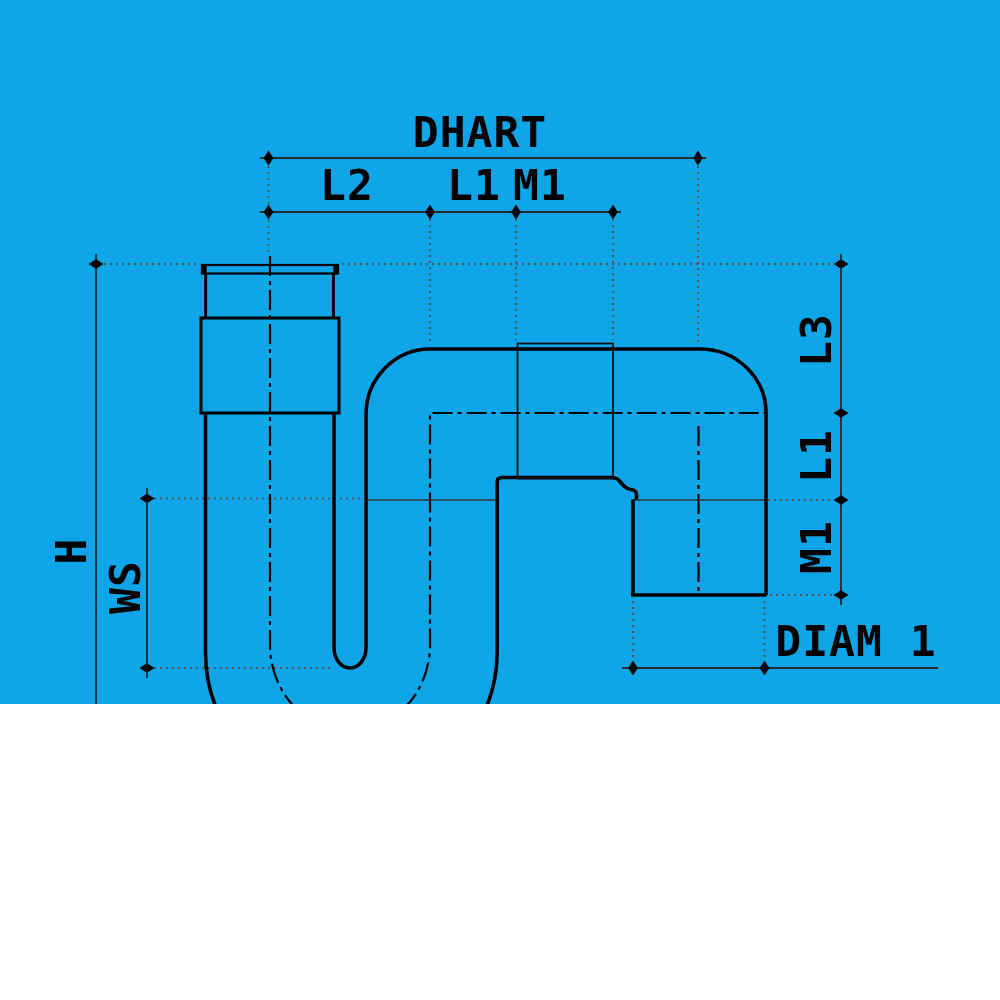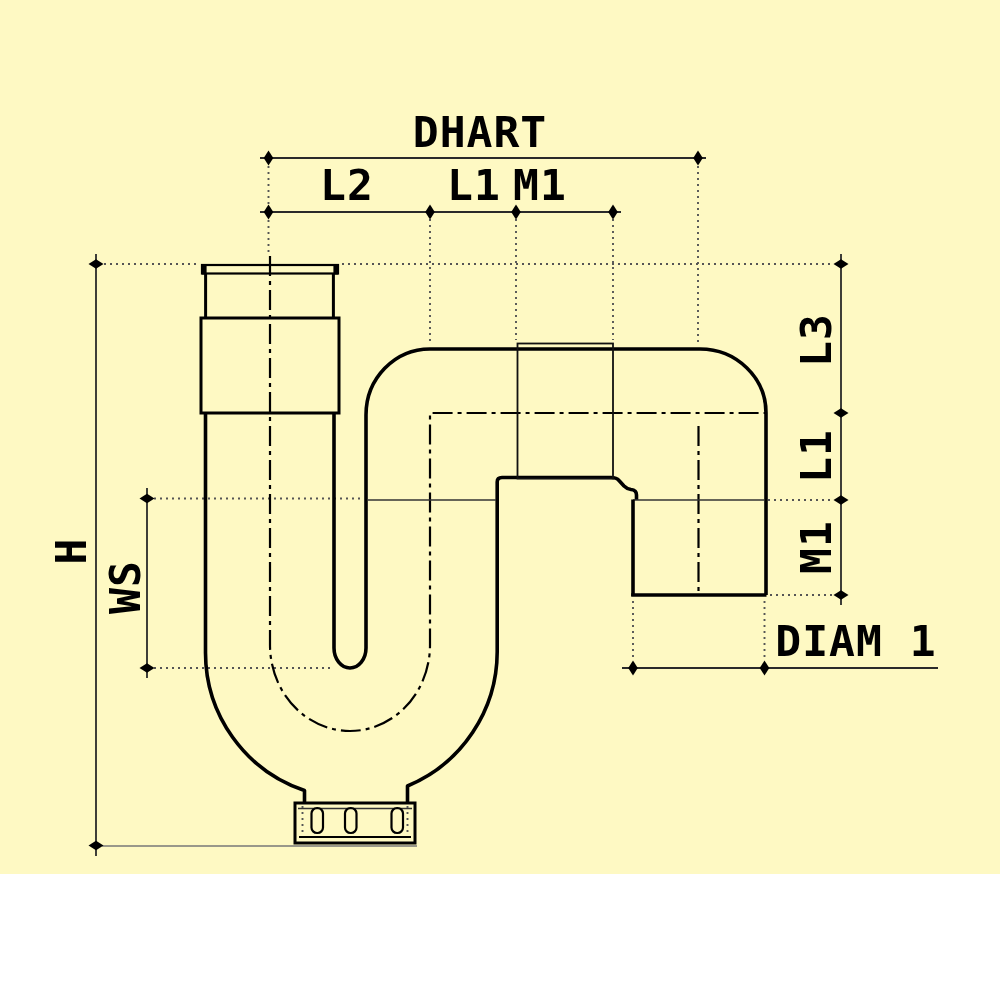--- a/index.html
+++ b/index.html
@@ -1,20 +1,20 @@
 <!DOCTYPE html>
 <html><head>
 <meta charset="utf-8">
 <style>
   html, body { margin: 0; padding: 0; background: #ffffff; }
   #stage {
     position: relative;
     width: 1000px;
-    height: 874px;
-    background: #fef9c3;
+    height: 704px;
+    background: #0ea5e9;
     overflow: hidden;
   }
   svg { display: block; }
   text {
     font-family: "DejaVu Sans Mono", "Liberation Mono", monospace;
     font-weight: bold;
     font-size: 43px;
     fill: #000000;
     letter-spacing: 1px;
   }

